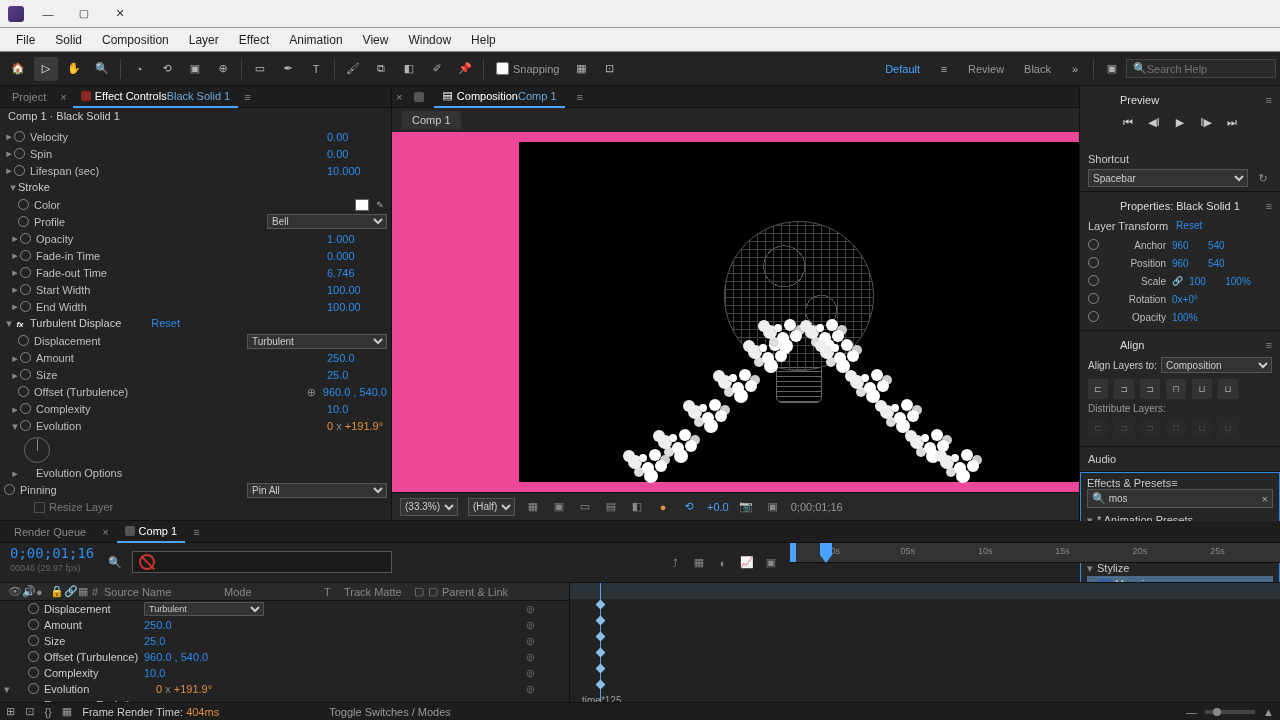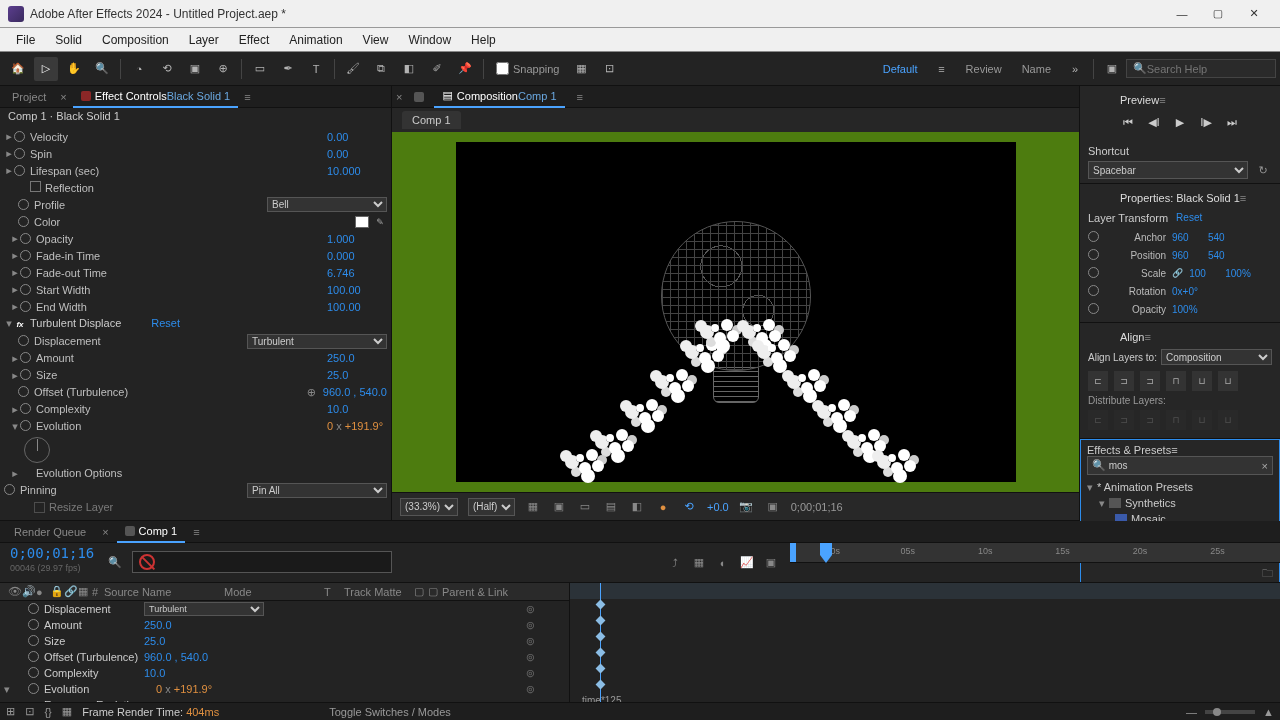--- a/index.html
+++ b/index.html
@@ -58,42 +58,42 @@
 .sw { width:14px; height:12px; background:#fff; display:inline-block; border:1px solid #666; }
 .dropper { width:14px; height:12px; display:inline-flex; align-items:center; justify-content:center; color:#aaa; margin-left:4px; font-size:9px; }
 .cb { width:11px; height:11px; border:1px solid #777; display:inline-block; margin-right:4px; }
 .evodial { width:26px; height:26px; border:1px solid #666; border-radius:50%; margin:2px 0 2px 24px; position:relative; }
 .evodial::after { content:""; position:absolute; width:1px; height:12px; background:#888; left:50%; top:1px; }
 
 
 .ctabs { height:24px; display:flex; align-items:center; padding:0 10px; background:#262626; }
 .ctab { background:#333; color:#ccc; padding:3px 10px; border-radius:3px 3px 0 0; font-size:11px; }
 
-.viewer { flex:1; background:#4d7c0f; display:flex; align-items:center; justify-content:center; position:relative; padding-bottom:28px; }
+.viewer { flex:1; background:#ec4899; display:flex; align-items:center; justify-content:flex-end; position:relative; padding-bottom:28px; }
 .canvas { width:560px; height:340px; background:#000; display:flex; align-items:center; justify-content:center; position:relative; }
 .art { color:#bbb; display:flex; flex-direction:column; align-items:center; }
 .bulb-top { width:150px; height:150px; border-radius:50%; border:1px solid #555; position:relative; overflow:hidden; background:
  repeating-linear-gradient(0deg,#444 0 1px,transparent 1px 8px),
  repeating-linear-gradient(90deg,#444 0 1px,transparent 1px 8px),
  radial-gradient(circle at 40% 30%, transparent 0 20px,#555 20px 21px,transparent 21px),
  radial-gradient(circle at 65% 60%, transparent 0 15px,#555 15px 16px,transparent 16px);
 }
 .bulb-base { width:46px; height:36px; border:1px solid #666; border-radius:0 0 6px 6px; margin-top:-4px; background:repeating-linear-gradient(0deg,#666 0 1px,transparent 1px 5px); }
 .particles { position:absolute; bottom:10px; width:380px; height:160px; pointer-events:none; }
 .cloud { position:absolute; background:radial-gradient(circle,#fff 0 4px,transparent 6px); width:8px; height:8px; border-radius:50%; filter:blur(0.4px); box-shadow:
  5px 10px 0 2px #fff, -8px 4px 0 3px #eee, 12px -3px 0 2px #fff, -4px 14px 0 1px #ddd,
  18px 8px 0 2px #fff, -14px -2px 0 2px #eee, 8px 18px 0 3px #fff, 22px 2px 0 1px #ccc; }
 .vbar { position:absolute; bottom:0; left:0; right:0; height:28px; background:#282828; border-top:1px solid #111; display:flex; align-items:center; padding:0 8px; gap:10px; color:#999; }
 .vbar select { background:#333; border:1px solid #555; color:#ccc; font-size:10px; height:18px; }
 .vbar .vic { width:16px; height:16px; display:flex; align-items:center; justify-content:center; color:#888; }
 .vbar .exp { color:#4aa3ff; }
 
 
 .rpanel { border-bottom:1px solid #111; padding:4px 8px; background:#262626; }
-.rpanel .hrow { display:flex; align-items:center; justify-content:flex-start; height:20px; color:#ddd;padding-left:32px; }
+.rpanel .hrow { display:flex; align-items:center; justify-content:space-between; height:20px; color:#ddd;padding-left:32px; }
 .rpanel .hrow .menu3 { color:#888; }
 .playctrl { display:flex; justify-content:center; gap:10px; padding:4px 0; }
 .pbtn { width:16px; height:16px; display:flex; align-items:center; justify-content:center; color:#ccc; }
 .shortrow { display:flex; align-items:center; gap:6px; margin-top:4px; }
 .shortrow select { flex:1; background:#333; border:1px solid #555; color:#ccc; height:18px; font-size:10px; }
 .loopic { width:18px; height:18px; display:flex; align-items:center; justify-content:center; color:#999; }
 .proprow { display:flex; align-items:center; height:18px; gap:6px; }
 .proprow .plab { width:56px; color:#bbb; font-size:10px; text-align:right; }
 .proprow .pv { color:#2d8ceb; font-size:10px; min-width:30px; }
 .proprow .stopw { margin-left:0; }
@@ -152,21 +152,20 @@
 
 .tlfoot { height:18px; display:flex; align-items:center; background:#1e1e1e; border-top:1px solid #111; padding:0 6px; font-size:10px; color:#999; gap:10px; }
 .tlfoot .rt { color:#ccc; }
 .tlfoot .rtv { color:#e09040; }
 </style>
 </head>
 <body>
 
 <div class="titlebar">
   <div class="logo"></div>
-  <div class="ttext">Adobe After Effects 2024 - Untitled Project.aep *</div>
   <div class="wbtn">—</div>
   <div class="wbtn">▢</div>
   <div class="wbtn close">✕</div>
 </div>
 
 <div class="menubar">
   <span>File</span>
   <span>Solid</span>
   <span>Composition</span>
   <span>Layer</span>
@@ -201,21 +200,21 @@
   <div class="snap">
     <input type="checkbox" style="">
     <span>Snapping</span>
   </div>
   <div class="tbtn">▦</div>
   <div class="tbtn">⊡</div>
   <div class="flex"></div>
   <div class="modebtn active">Default</div>
   <div class="tbtn">≡</div>
   <div class="modebtn">Review</div>
-  <div class="modebtn">Name</div>
+  <div class="modebtn">Black</div>
   <div class="tbtn">»</div>
   <div class="sep"></div>
   <div class="tbtn">▣</div>
   <div class="search">
     <span>🔍</span>
     <input placeholder="Search Help" style="">
   </div>
 </div>
 
 <div class="main">
@@ -244,35 +243,31 @@
           <span class="stopw"></span>
           <span class="pname">Spin</span>
           <span class="pval">0.00</span>
         </div>
       <div class="efrow">
           <span class="twisty">▸</span>
           <span class="stopw"></span>
           <span class="pname">Lifespan (sec)</span>
           <span class="pval">10.000</span>
         </div>
-      <div class="efrow">
-          <span class="twisty"></span>
-          <span style="width:16px"></span>
-          <span class="pname" style="flex:0 0 auto"><span class="cb"></span><span>Reflection</span></span>
-        </div>
-      <div class="efrow" style="padding-left:18px">
-          <span class="stopw"></span>
-          <span class="pname">Profile</span>
-          <select style="width:120px"><option>Bell</option></select>
-        </div>
+      <div class="sect"><span class="twisty">▾</span><span>Stroke</span></div>
       <div class="efrow" style="padding-left:18px">
           <span class="stopw"></span>
           <span class="pname">Color</span>
           <span class="sw"></span>
           <span class="dropper">✎</span>
+        </div>
+      <div class="efrow" style="padding-left:18px">
+          <span class="stopw"></span>
+          <span class="pname">Profile</span>
+          <select style="width:120px"><option>Bell</option></select>
         </div>
       <div class="efrow" style="padding-left:10px">
           <span class="twisty">▸</span>
           <span class="stopw"></span>
           <span class="pname">Opacity</span>
           <span class="pval">1.000</span>
         </div>
       <div class="efrow" style="padding-left:10px">
           <span class="twisty">▸</span>
           <span class="stopw"></span>
@@ -410,21 +405,21 @@
           <span>Preview</span>
           <span class="menu3">≡</span>
         </div>
       <div class="playctrl">
         <div class="pbtn">⏮</div>
         <div class="pbtn">◀Ⅰ</div>
         <div class="pbtn">▶</div>
         <div class="pbtn">Ⅰ▶</div>
         <div class="pbtn">⏭</div>
       </div>
-      <div style="color:#ccc;margin-top:11px">Shortcut</div>
+      <div style="color:#ccc;margin-top:19px">Shortcut</div>
       <div class="shortrow">
         <select><option>Spacebar</option></select>
         <div class="loopic">↻</div>
       </div>
     </div>
     <div class="rpanel">
       <div class="hrow">
           <span><span>Properties: </span><span>Black Solid 1</span></span>
           <span class="menu3">≡</span>
         </div>
@@ -482,20 +477,21 @@
       <div style="font-size:10px;color:#999">Distribute Layers:</div>
       <div class="alignrow">
         <div class="alic dis">⊏</div>
           <div class="alic dis">⊐</div>
           <div class="alic dis">⊐</div>
           <div class="alic dis">⊓</div>
           <div class="alic dis">⊔</div>
           <div class="alic dis">⊔</div>
       </div>
     </div>
+    <div class="rpanel" style="padding:6px 8px"><span>Audio</span></div>
     <div class="eppanel">
       <div class="hrow"><span>Effects &amp; Presets</span><span class="menu3">≡</span></div>
       <div class="epsearch">
         <span style="color:#888;margin-right:3px">🔍</span>
         <input value="mos" style="">
         <span class="x">×</span>
       </div>
       <div class="eptree">
         <div class="trow">
             <span class="tw">▾</span>

